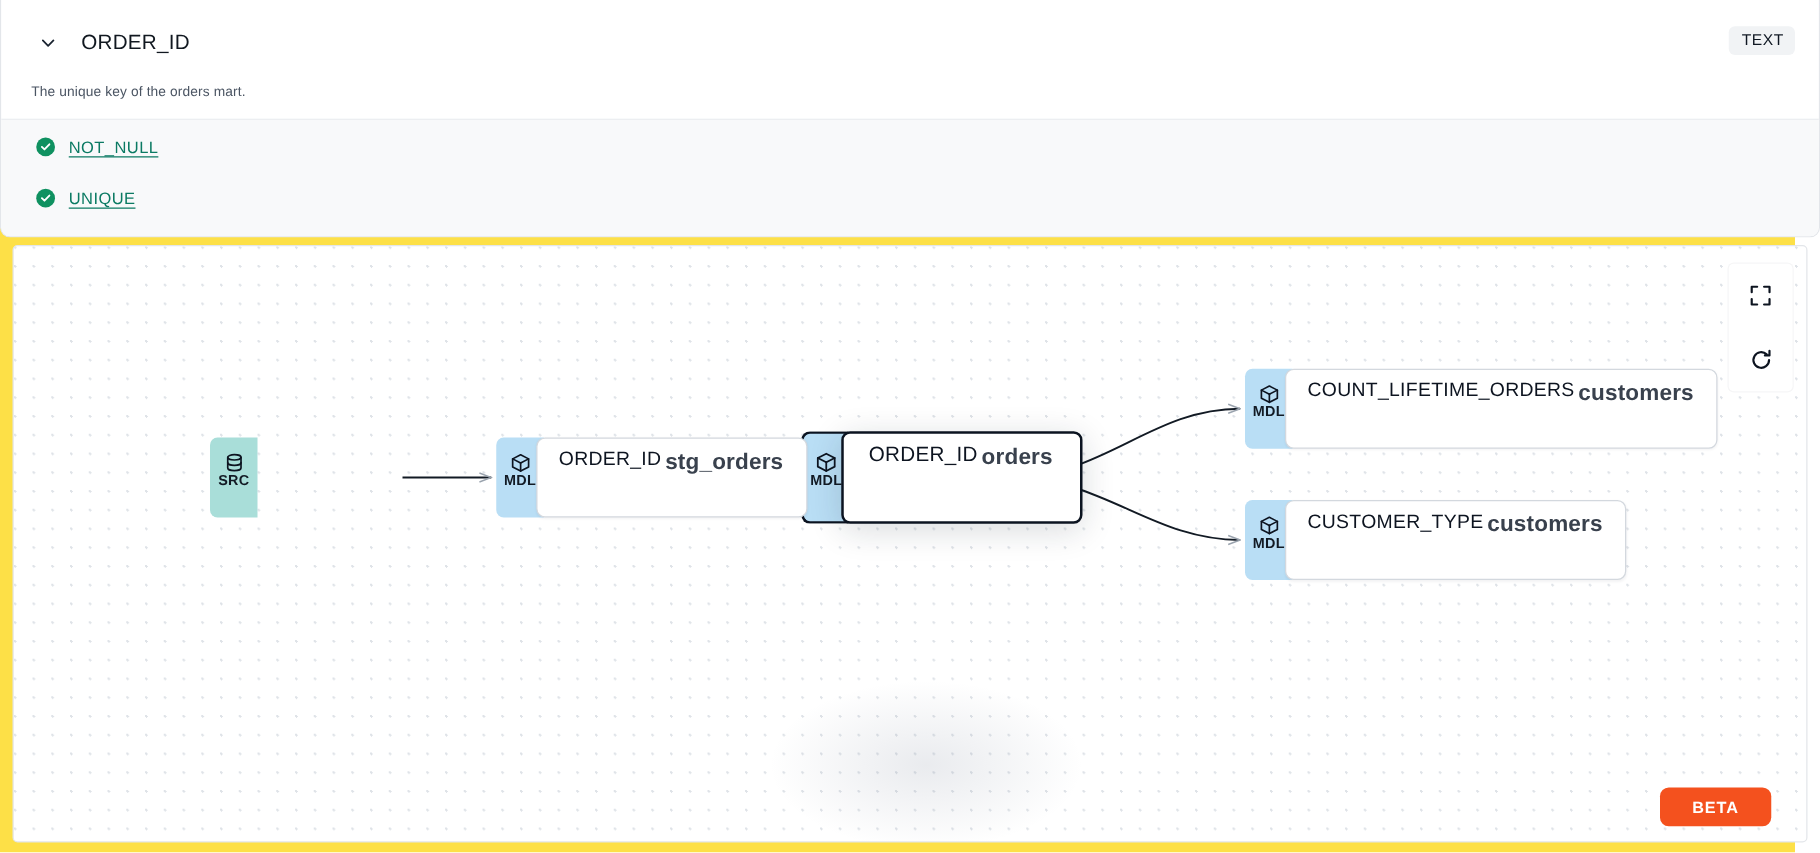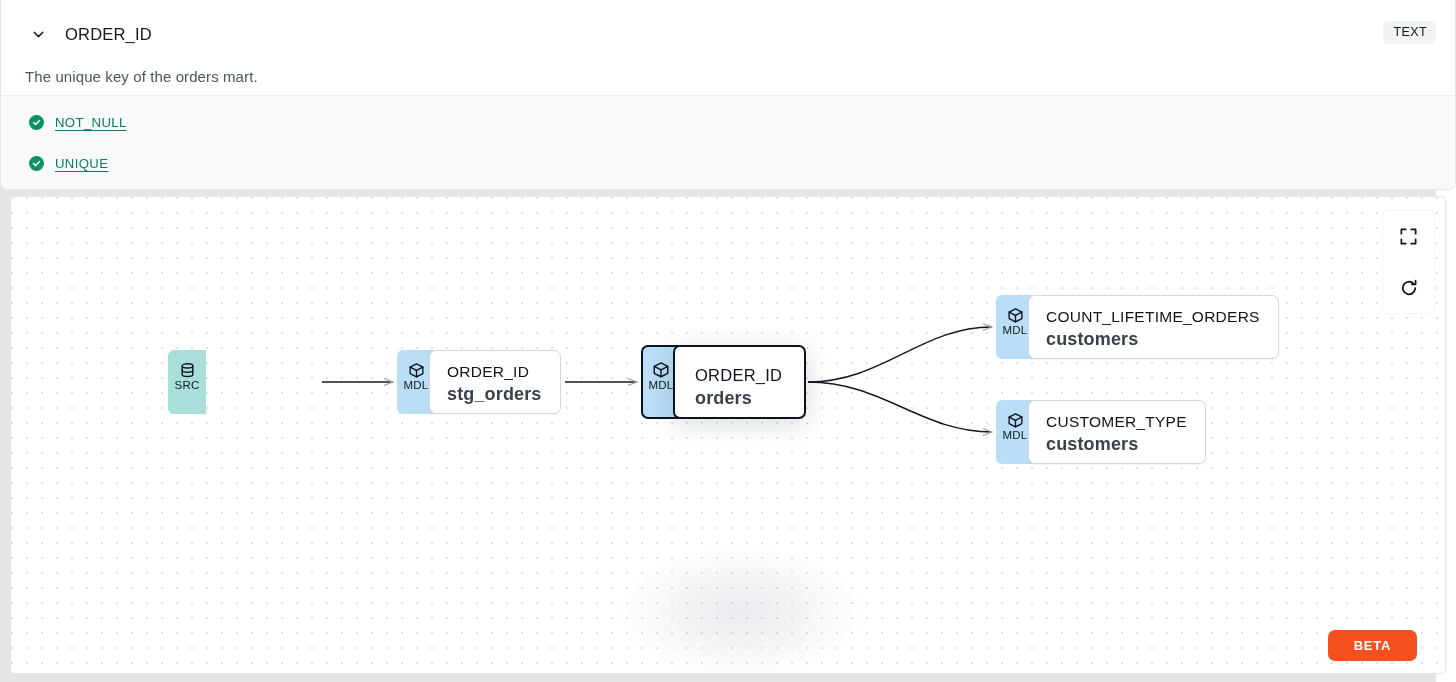--- a/index.html
+++ b/index.html
@@ -9,21 +9,21 @@
     height: 682px;
     background: #ffffff;
     font-family: "Liberation Sans", sans-serif;
     overflow: hidden;
   }
 
   .app {
     position: relative;
     width: 1436px;
     height: 682px;
-    background: #e5e5e5;
+    background: #fde047;
   }
 
   
   .top-panel {
     position: absolute;
     left: 0; top: 0;
     width: 1456px;
     height: 190px;
     background: #ffffff;
     border: 1px solid #e3e6ea;
@@ -72,40 +72,40 @@
     letter-spacing: .4px;
     padding: 5px 9px 5px 10px;
     border-radius: 5px;
     line-height: 1;
     cursor: default;
     text-align: center;
   }
 
   .col-desc {
     margin-top: 18px;
-    font-size: 15px;
+    font-size: 11px;
     color: #4b5563;
     letter-spacing: .1px;
   }
 
   
   .tests {
     position: absolute;
     left: 0;
     top: 95px;
     width: 1456px;
     height: 94px;
     background: #f8f9fa;
     border-top: 1px solid #eceef1;
     padding: 14px 0 0 28px;
   }
 
   .test-row {
     display: flex;
-    align-items: flex-end;
+    align-items: flex-start;
     gap: 11px;
     height: 20px;
     margin-bottom: 21px;
   }
 
   .check-icon {
     width: 15px; height: 15px;
     border-radius: 50%;
     background: #0f9160;
     display: flex;
@@ -157,41 +157,42 @@
   .node-badge {
     width: 38px;
     border-radius: 6px 0 0 6px;
     display: flex;
     flex-direction: column;
     align-items: center;
     justify-content: center;
     gap: 1px;
     flex: 0 0 auto;
     padding-bottom: 11px;
+    font-weight: bold;
   }
   .node-badge.src { background: #a9ded9; margin-left: 42px; }
   .node-badge.mdl { background: #b9def5; }
 
   .node-badge svg { display: block; }
 
   .badge-text {
     font-size: 11.5px;
     color: #121a24;
     letter-spacing: .2px;
     line-height: 1;
   }
 
   .node-body {
     background: #ffffff;
     border: 1px solid #d3d8de;
     border-radius: 7px;
     margin-left: -6px;
     padding: 8px 18px 8px 17px;
     display: flex;
-    flex-direction: column;
+    flex-direction: row;
     justify-content: flex-end;
     gap: 3px;
     box-shadow: 0 1px 2px rgba(16,24,40,.05);
     position: relative;
     z-index: 2;
   }
 
   .node-name {
     font-size: 15.5px;
     color: #0d1420;

